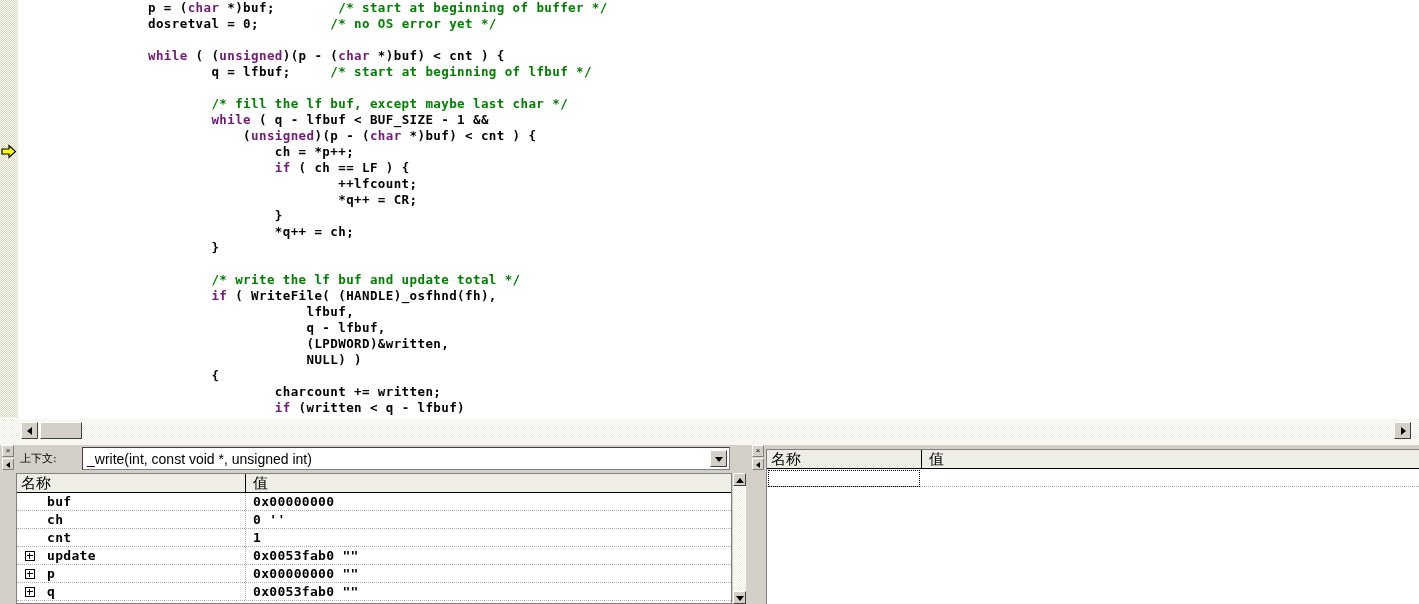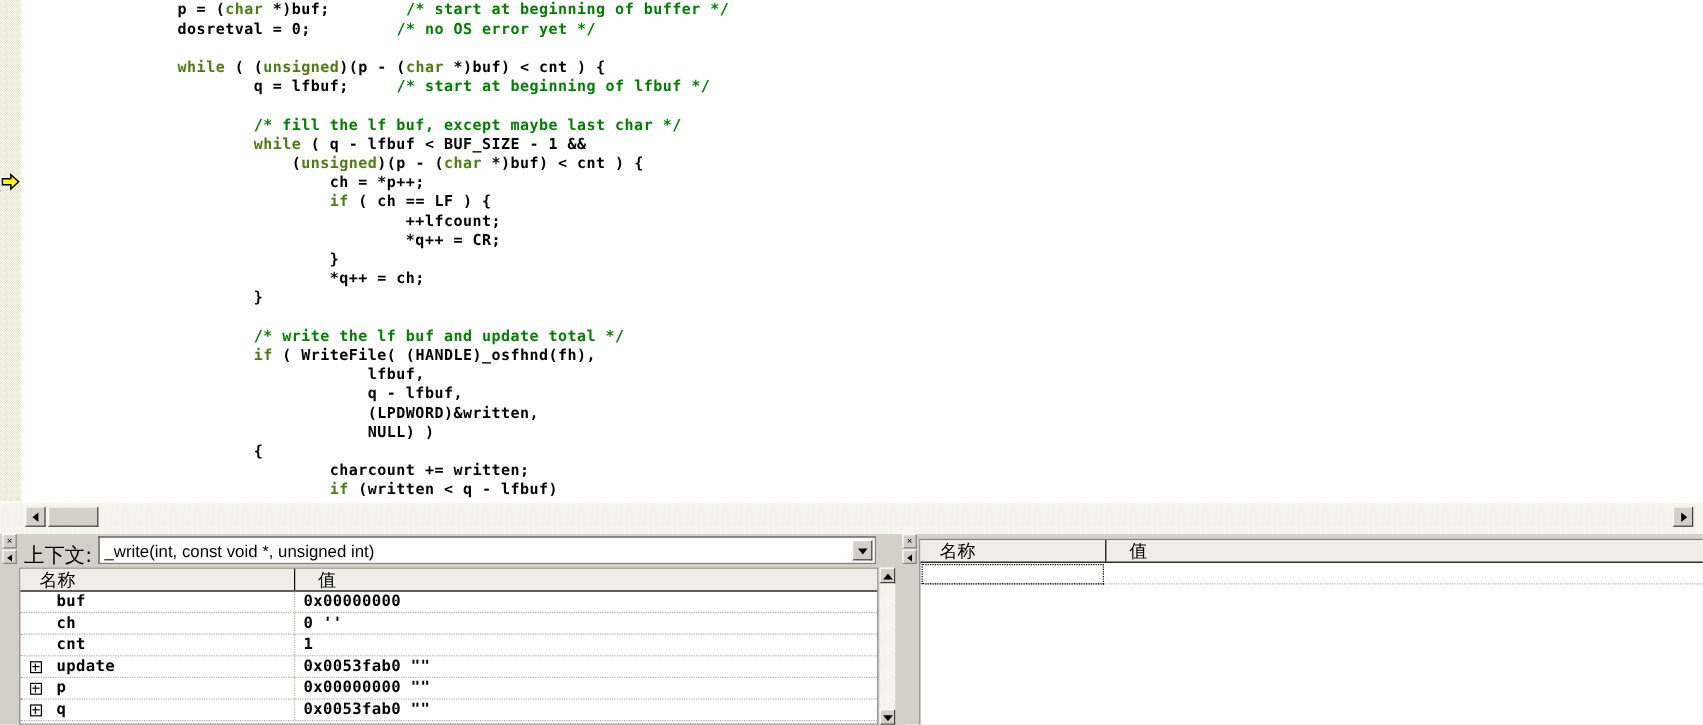--- a/index.html
+++ b/index.html
@@ -26,21 +26,21 @@
   #ip-arrow{position:absolute;left:1px;top:144px;width:16px;height:15px;}
 
   #code{
     position:absolute;left:148px;top:0;
     font-family:"DejaVu Sans Mono","Liberation Mono",monospace;
     font-size:12.5px;line-height:16px;
     white-space:pre;color:#000000;
     letter-spacing:0.4px;
   }
   .ln{height:16px;}
-  .kw{color:#4d7c0f;font-weight:bold;}
+  .kw{color:#701a75;font-weight:bold;}
   .cm{color:#008000;font-weight:bold;}
   .pl{color:#000000;font-weight:bold;}
   #clip-row{position:absolute;left:148px;top:416px;height:6px;overflow:hidden;
     font-family:"DejaVu Sans Mono","Liberation Mono",monospace;font-size:12.5px;line-height:16px;
     white-space:pre;letter-spacing:0.4px;}
 
   
   #hscroll{position:absolute;left:0;top:418px;width:1419px;height:27px;
     background-color:#efefe3;
     background-image:
@@ -67,35 +67,35 @@
   .dockbtn{width:12px;height:12px;background:#d4d0c8;border:1px solid #ffffff;
     border-right-color:#808080;border-bottom-color:#808080;box-sizing:border-box;
     font-size:8px;line-height:9px;text-align:center;color:#000;margin-bottom:1px;
     font-family:"Liberation Sans",sans-serif;position:relative;}
   .dockbtn .tri{position:absolute;left:3px;top:3px;width:0;height:0;
     border-top:3px solid transparent;border-bottom:3px solid transparent;border-right:4px solid #000;}
 
   
   #varpane{position:absolute;left:16px;top:0;width:730px;height:159px;}
   #ctxbar{position:absolute;left:0;top:2px;width:714px;height:24px;}
-  #ctxlabel{position:absolute;left:4px;top:4px;font-size:17px;color:#000;
+  #ctxlabel{position:absolute;left:4px;top:4px;font-size:11px;color:#000;
     font-family:"DejaVu Sans","Liberation Sans",sans-serif;}
   #ctxcombo{position:absolute;left:66px;top:0px;width:648px;height:23px;background:#ffffff;
     border:1px solid #808080;border-top-color:#404040;border-left-color:#404040;box-sizing:border-box;text-align:right;}
   #ctxvalue{position:absolute;left:4px;top:3px;font-size:14px;color:#000;
     font-family:"Liberation Sans",sans-serif;white-space:nowrap;}
   #ctxarrow{position:absolute;right:2px;top:2px;width:17px;height:17px;background:#d4d0c8;
     border:1px solid #ffffff;border-right-color:#404040;border-bottom-color:#404040;box-sizing:border-box;}
   #ctxarrow i{position:absolute;left:4px;top:6px;width:0;height:0;
     border-left:4px solid transparent;border-right:4px solid transparent;border-top:5px solid #000;}
 
   .grid{position:absolute;background:#ffffff;border:1px solid #808080;box-sizing:border-box;}
   .ghead{position:absolute;left:0;top:0;height:19px;width:100%;background:#eeeee6;
     border-bottom:1px solid #000000;box-sizing:border-box;}
-  .ghcell{position:absolute;top:0;height:18px;font-size:15px;color:#000;padding-left:16px;
+  .ghcell{position:absolute;top:0;height:18px;font-size:15px;color:#000;padding-left:4px;
     font-family:"DejaVu Sans","Liberation Sans",sans-serif;box-sizing:border-box;}
   .ghsep{position:absolute;top:0;width:1px;height:18px;background:#000000;}
 
   .grow{position:absolute;left:0;width:100%;height:18px;
     border-bottom:1px dotted #b0b0a8;box-sizing:border-box;}
   .gname{position:absolute;left:30px;top:1px;font-size:13px;color:#000;
     font-family:"DejaVu Sans Mono","Liberation Mono",monospace;font-weight:bold;letter-spacing:0.3px;}
   .gval{position:absolute;left:236px;top:1px;font-size:13px;color:#000;
     font-family:"DejaVu Sans Mono","Liberation Mono",monospace;font-weight:bold;letter-spacing:0.3px;}
   .gcolsep{position:absolute;left:228px;top:0;width:1px;height:100%;

